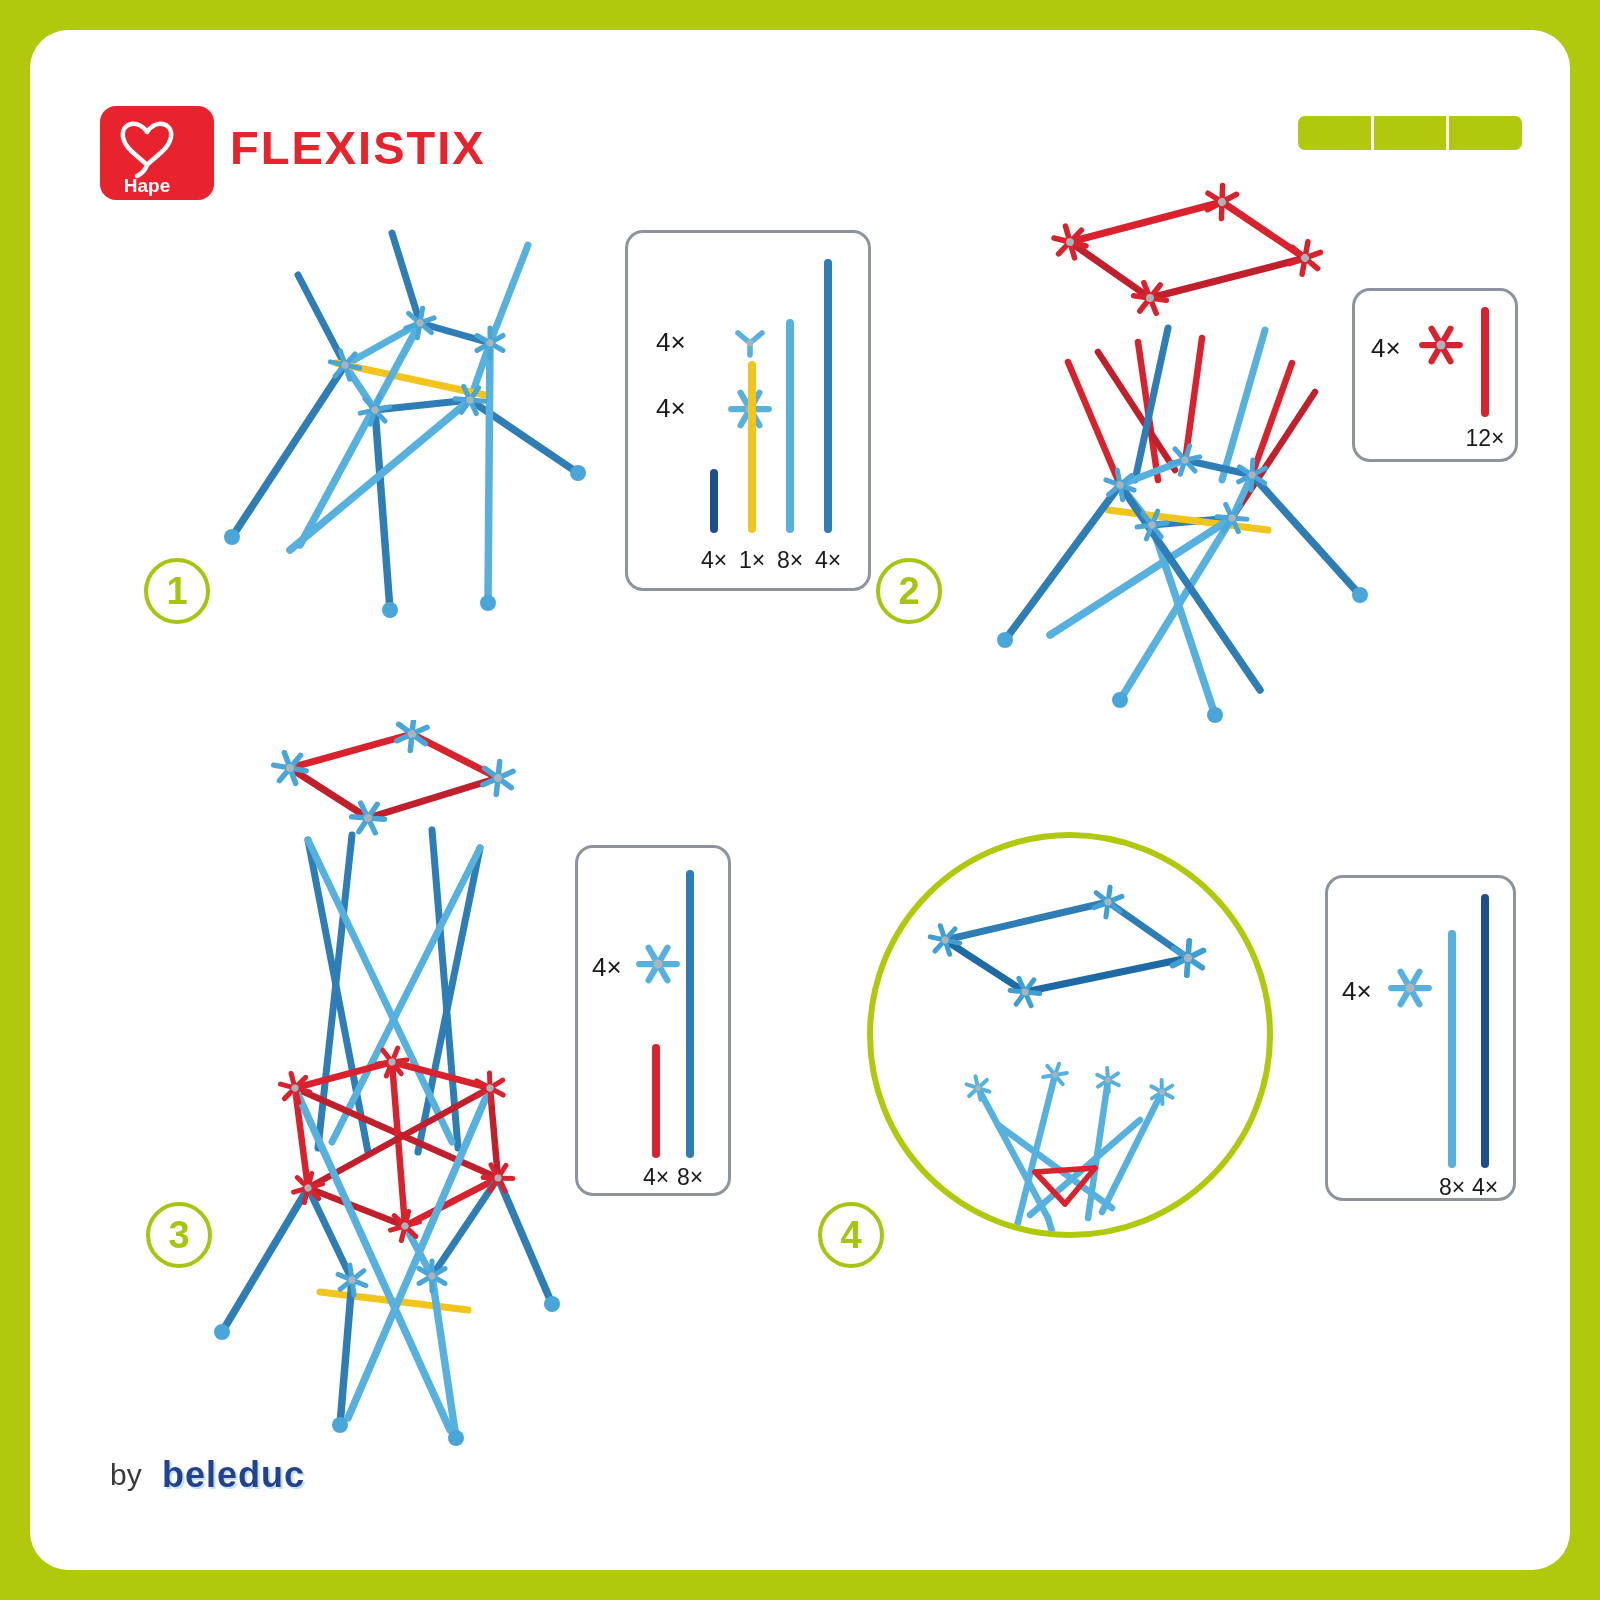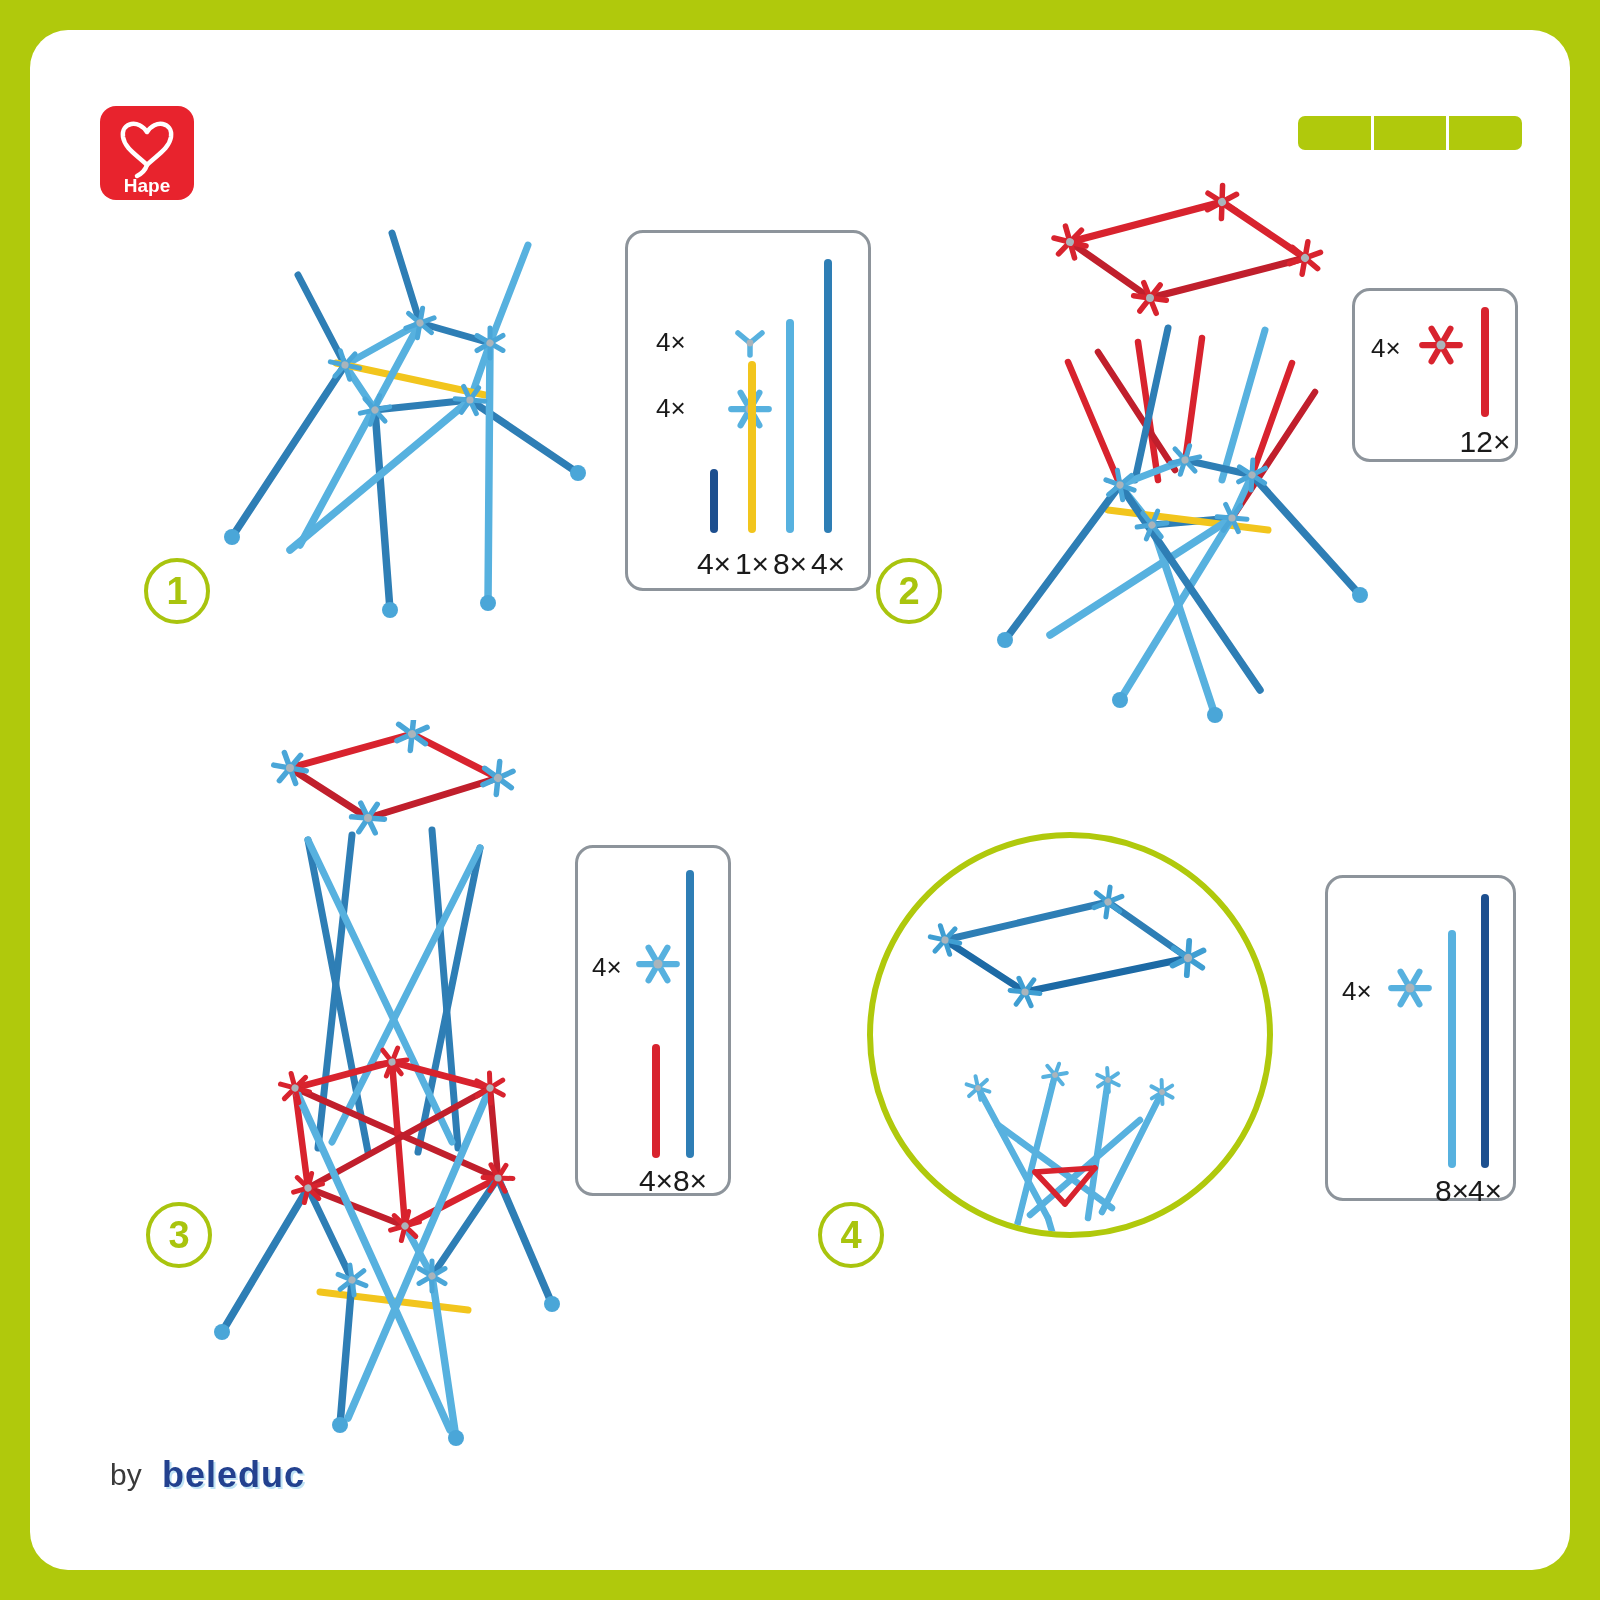--- a/index.html
+++ b/index.html
@@ -7,41 +7,41 @@
     position:relative; width:1600px; height:1600px;
     background:#b0c90c; font-family:"Liberation Sans", sans-serif;
     overflow:hidden;
   }
   .sheet {
     position:absolute; left:30px; top:30px; width:1540px; height:1540px;
     background:#ffffff; border-radius:38px;
   }
   .fig { position:absolute; }
   .logo-box {
-    position:absolute; left:70px; top:76px; width:94px; height:94px;
+    position:absolute; left:70px; top:76px; width:114px; height:94px;
     background:#e8232d; border-radius:16px;
   }
   .page-title {
     position:absolute; left:200px; top:90px;
     font-size:47px; font-weight:800; letter-spacing:2px; color:#e8232d;
   }
   .progress {
     position:absolute; left:1268px; top:86px; width:224px; height:34px;
     background:#b0c90c; border-radius:7px; display:flex; overflow:hidden;
   }
   .progress .seg { flex:1; }
   .progress .seg + .seg { border-left:3px solid #ffffff; }
   .panel {
     position:absolute; background:#fff;
     border:3px solid #8d949b; border-radius:18px;
   }
   .count {
     position:absolute; font-size:26px; color:#1a1a1a; white-space:nowrap;
   }
-  .count.centered { transform:translateX(-50%); font-size:30px;text-align:right; }
+  .count.centered { transform:translateX(-50%); font-size:23px;text-align:right; }
   .stick {
     position:absolute; width:8px; border-radius:5px;
   }
   .badge {
     position:absolute; width:58px; height:58px; border-radius:50%;
     border:4px solid #a9c40e; color:#a9c40e;
     display:flex; align-items:center; justify-content:center;
     font-size:38px; font-weight:bold; background:#fff;
   }
   .footer-by {
@@ -78,20 +78,21 @@
       </defs>
     </svg>
 
     <div class="logo-box">
       <svg width="94" height="94" viewBox="0 0 94 94">
         <path d="M47,26 C39,13 21,16 23,31 C25,43 37,49 47,59 C57,49 69,43 71,31 C73,16 55,13 47,26 Z" fill="none" stroke="#ffffff" stroke-width="4.5" stroke-linejoin="round"></path>
         <path d="M47,59 C45,65 41,68 37,70" fill="none" stroke="#ffffff" stroke-width="4.5" stroke-linecap="round"></path>
         <text x="47" y="86" text-anchor="middle" font-family="Liberation Sans, sans-serif" font-size="19" font-weight="bold" fill="#ffffff">Hape</text>
       </svg>
     </div>
+    <div class="page-title">FLEXISTIX</div>
 
     <div class="progress">
       <div class="seg"></div>
       <div class="seg"></div>
       <div class="seg"></div>
     </div>
 
     <svg class="fig" style="left:110px;top:185px" width="470" height="450" viewBox="0 0 470 450">
       <g stroke-linecap="round">
         <line x1="158" y1="60" x2="205" y2="150" stroke="#2e7eb5" stroke-width="7"></line>

